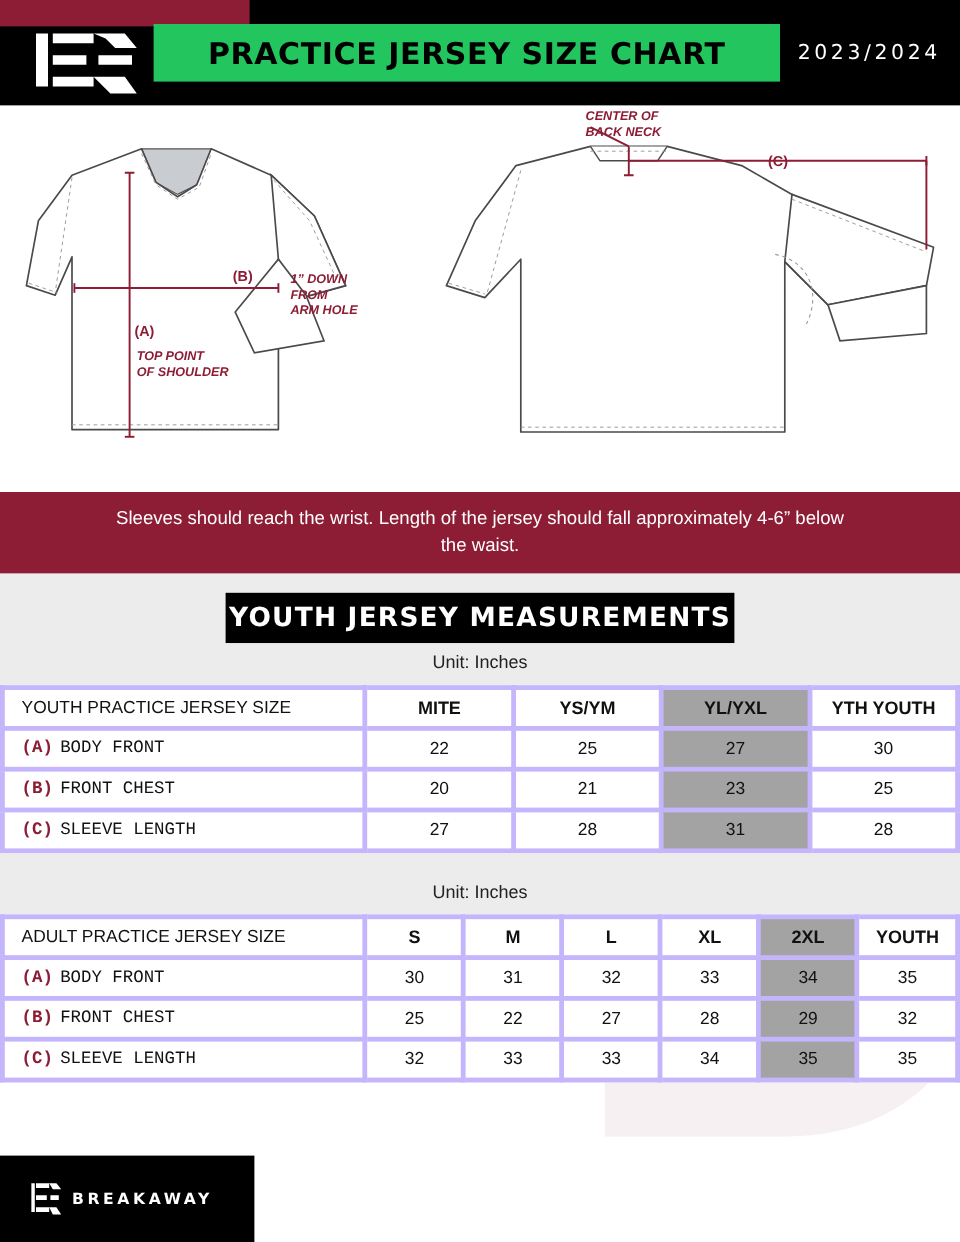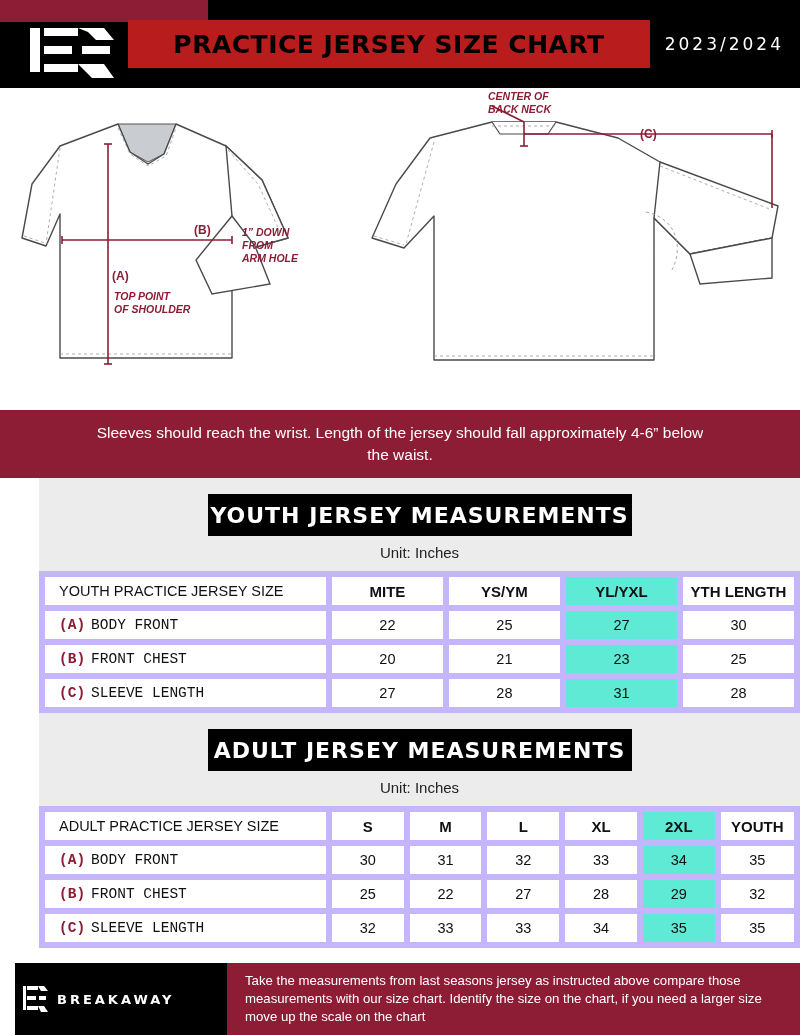--- a/index.html
+++ b/index.html
@@ -29,21 +29,21 @@
   .logo {
     position: absolute;
     left: 26px; top: 22px;
     width: 96px; height: 62px;
   }
   .logo svg { display:block; }
   .title-bar {
     position: absolute;
     left: 128px; top: 20px;
     width: 522px; height: 48px;
-    background: #b91c1c;
+    background: #22c55e;
     display: flex; align-items: center; justify-content: center;
   }
   .title-bar .title {
     font-size: 25px;
     font-weight: bold;
     letter-spacing: 0.5px;
     color: #000000;
     font-family: "DejaVu Sans", sans-serif;
   }
   .season {
@@ -70,21 +70,21 @@
     background: #8c1d35;
     color: #ffffff;
     display: flex; align-items: center; justify-content: center;
     text-align: center;
     padding: 0 84px;
   }
   .note-bar p { font-size: 15.5px; line-height: 1.45; }
 
   
   .section { position: relative; background: #ececec; }
-  .section-pad { padding: 16px 0 0 0; margin-left: 39px; }
+  .section-pad { padding: 16px 0 0 0; }
   .banner {
     margin: 0 auto;
     width: 424px; height: 42px;
     background: #000000;
     color: #ffffff;
     display: flex; align-items: center; justify-content: center;
     font-family: "DejaVu Sans", sans-serif;
     font-weight: bold;
     font-size: 22px;
     letter-spacing: 1px;
@@ -96,21 +96,21 @@
     padding: 8px 0 10px 0;
     background: #ececec;
   }
   table {
     width: 100%;
     border-collapse: collapse;
     background: #ffffff;
     table-layout: fixed;
   }
   table td, table th {
-    border: 6px solid #c4b5fd;
+    border: 4px solid #c4b5fd;
     font-size: 14.5px;
     color: #111111;
     height: 34px;
     text-align: center;
     font-weight: normal;
   }
   table .rowlabel {
     text-align: left;
     padding-left: 14px;
     font-size: 14.5px;
@@ -120,35 +120,34 @@
     font-weight: bold;
     font-size: 15px;
   }
   table thead td.sizehdr {
     text-align: left;
     padding-left: 14px;
     font-weight: normal;
     font-size: 14.5px;
   }
   .tag { color: #8c1d35; font-weight: bold; margin-right: 6px; }
-  .shaded { background: #5eead4; }
+  .shaded { background: #a3a3a3; }
 
   
   .footer {
     position: absolute;
     left: 0; bottom: 0;
     width: 800px; height: 72px;
     display: flex;
   }
   .footer-brand {
     width: 212px;
     background: #000000;
     display: flex; align-items: center; gap: 8px;
-    padding-left: 8px;
-    margin-left: 15px;
+    padding-left: 26px;
   }
   .footer-brand .bmark { width: 26px; height: 30px; }
   .footer-brand .bname {
     color: #ffffff;
     font-size: 13px;
     letter-spacing: 3px;
     font-weight: bold;
     font-family: "DejaVu Sans", sans-serif;
   }
   .footer-text {
@@ -319,21 +318,21 @@
           <col style="width:15.5%">
           <col style="width:15.5%">
           <col style="width:15.5%">
       </colgroup>
       <thead>
         <tr>
           <td class="sizehdr">YOUTH PRACTICE JERSEY SIZE</td>
           <td>MITE</td>
           <td>YS/YM</td>
           <td class="shaded">YL/YXL</td>
-          <td>YTH LENGTH</td>
+          <td>YTH YOUTH</td>
         </tr>
       </thead>
       <tbody>
         <tr>
           <td class="rowlabel">
             <span class="tag">(A)</span><span>BODY FRONT</span>
           </td>
           <td>22</td>
           <td>25</td>
           <td class="shaded">27</td>
@@ -355,21 +354,20 @@
           <td>27</td>
           <td>28</td>
           <td class="shaded">31</td>
           <td>28</td>
         </tr>
       </tbody>
     </table>
   </div>
 
   <div class="section section-pad">
-    <div class="banner">ADULT JERSEY MEASUREMENTS</div>
     <div class="unit">Unit: Inches</div>
     <table>
       <colgroup>
         <col style="width:38%">
           <col style="width:10.3%">
           <col style="width:10.3%">
           <col style="width:10.3%">
           <col style="width:10.3%">
           <col style="width:10.3%">
           <col style="width:10.5%">
@@ -433,16 +431,15 @@
             <polygon points="4,22 15,22 15,26 4,26"></polygon>
             <polygon points="0,2 3,2 3,26 0,26"></polygon>
             <polygon points="15,2 21,2 25,7 18,7"></polygon>
             <polygon points="16,12 23,12 23,16 16,16"></polygon>
             <polygon points="15,22 21,22 25,28 18,28"></polygon>
           </g>
         </svg>
       </span>
       <span class="bname">BREAKAWAY</span>
     </div>
-    <div class="footer-text">Take the measurements from last seasons jersey as instructed above compare those measurements  with our size chart. Identify the size on the chart, if you need a larger size move up the scale on the chart</div>
   </div>
 
 </div>
 
 </body></html>

